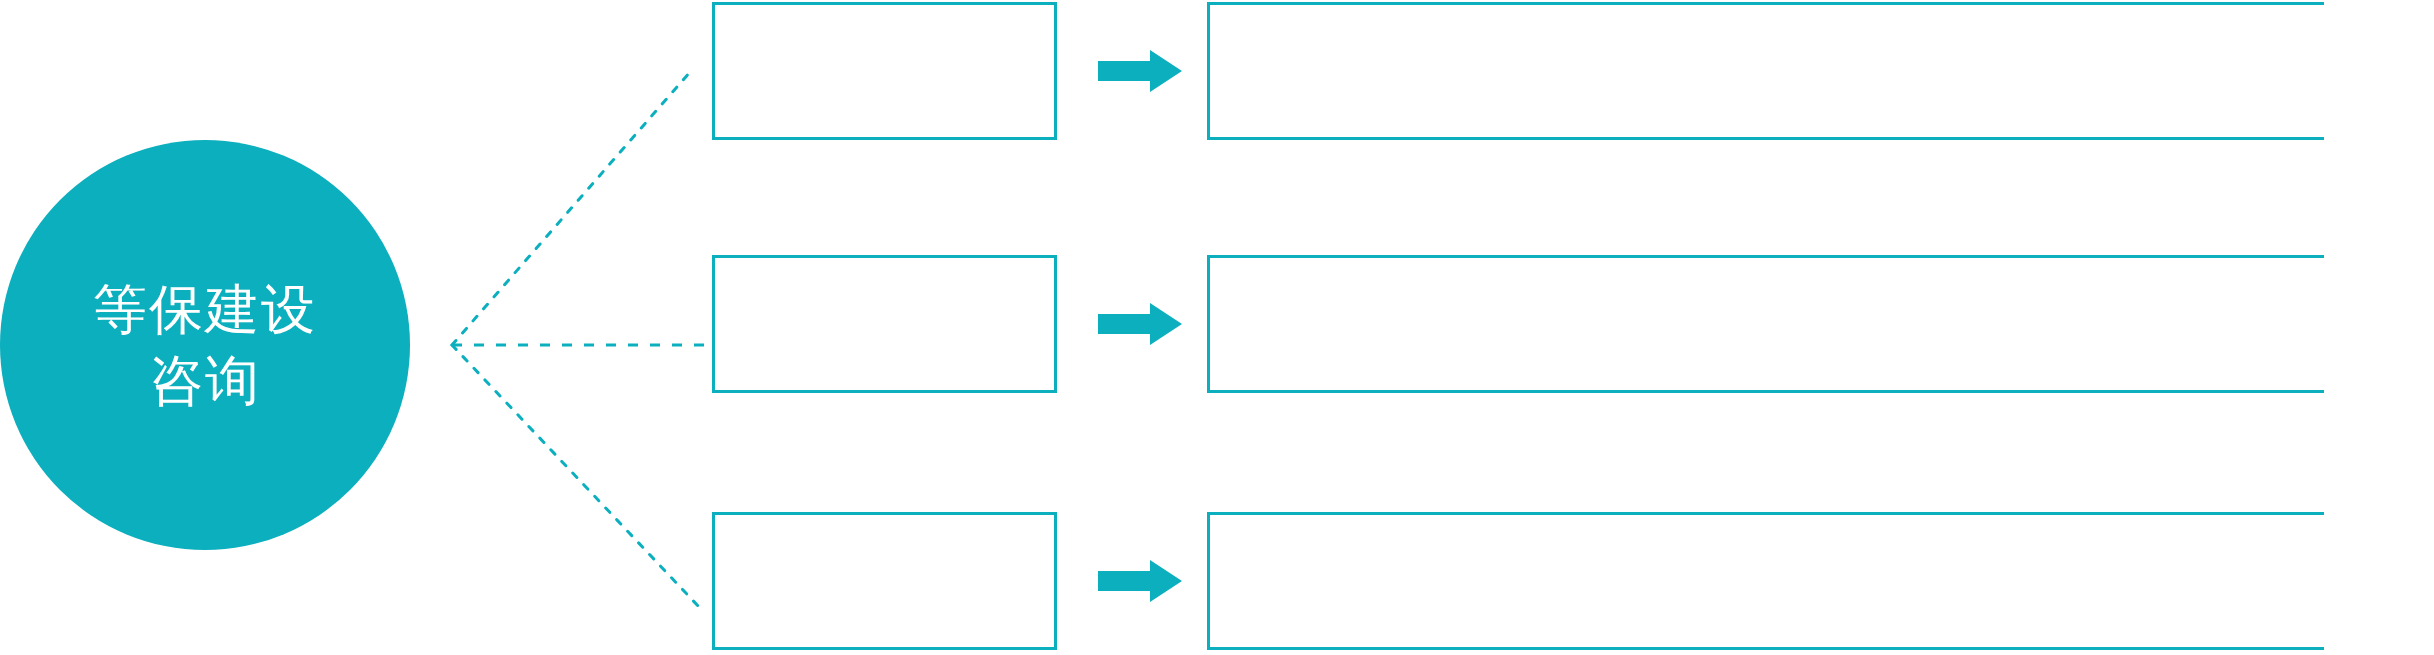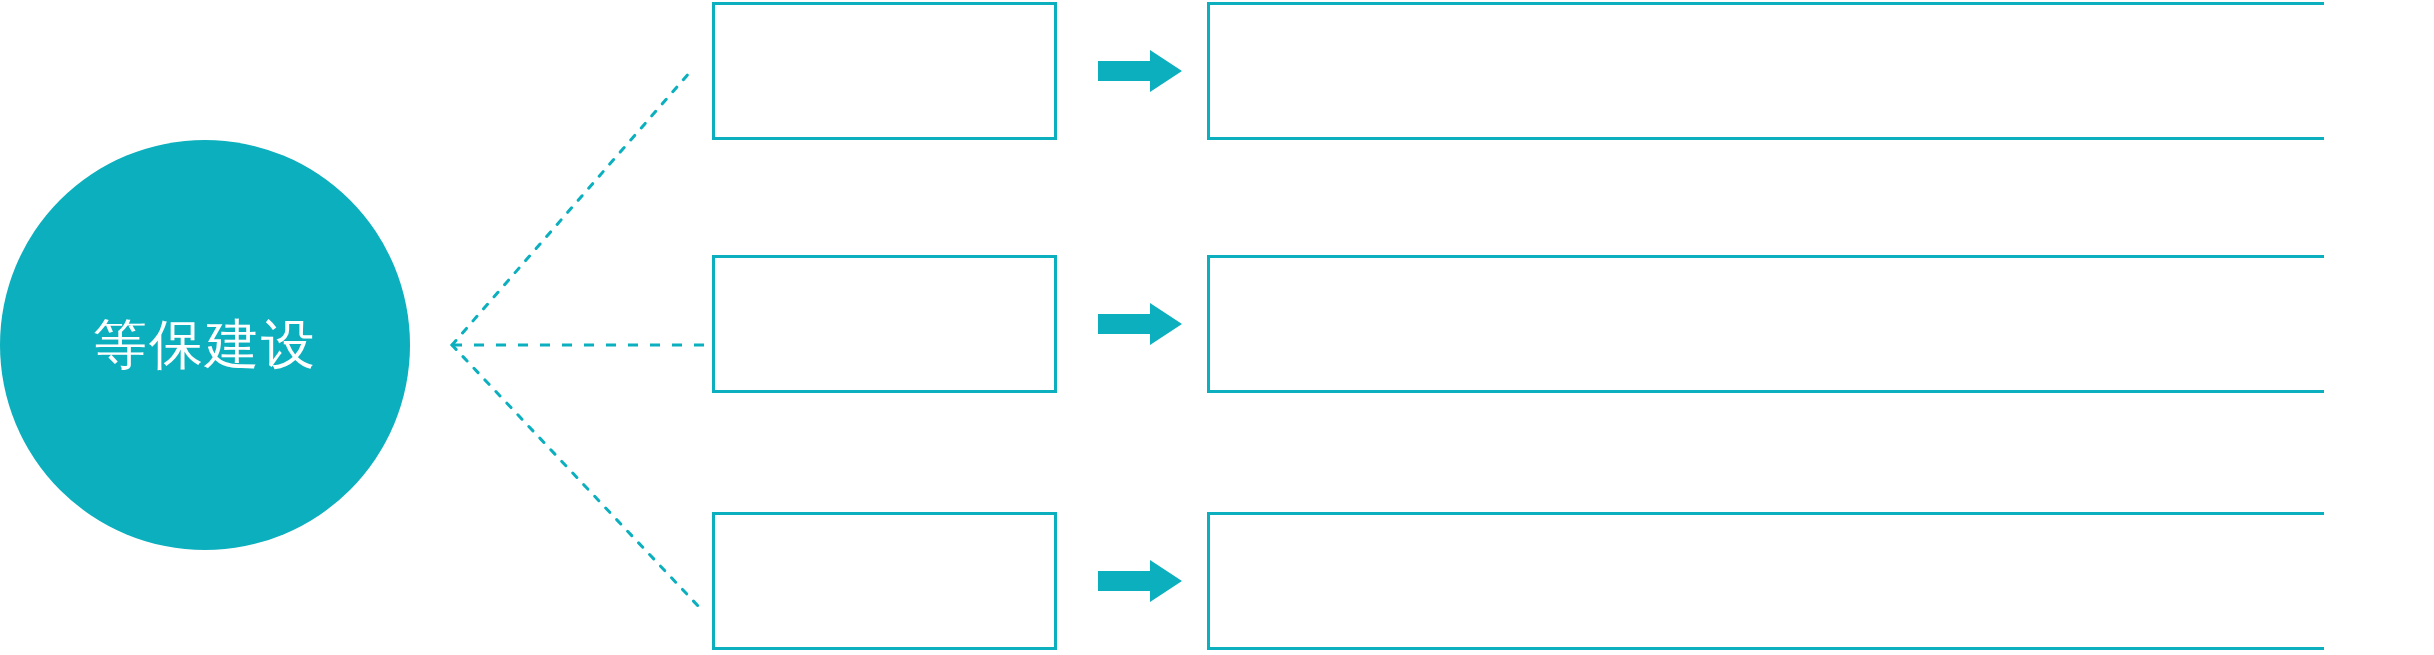--- a/index.html
+++ b/index.html
@@ -120,20 +120,21 @@
 <div id="diagram-root">
 
   <svg class="connectors" viewBox="0 0 2434 655" xmlns="http://www.w3.org/2000/svg">
     <line x1="452" y1="345" x2="690" y2="72" stroke="#0BAFBD" stroke-width="3" stroke-dasharray="6 10" stroke-linecap="round"></line>
     <line x1="452" y1="345" x2="710" y2="345" stroke="#0BAFBD" stroke-width="3" stroke-dasharray="10 12" stroke-linecap="butt"></line>
     <line x1="452" y1="345" x2="700" y2="608" stroke="#0BAFBD" stroke-width="3" stroke-dasharray="6 10" stroke-linecap="round"></line>
   </svg>
 
   <div class="hub-circle">
     <div class="hub-line">等保建设</div>
+    <div class="hub-line">咨询</div>
   </div>
 
   <div class="row row-1">
     <div class="stage-box"></div>
     <div class="flow-arrow">
       <svg width="84" height="42" viewBox="0 0 84 42" xmlns="http://www.w3.org/2000/svg">
         <polygon points="0,11 52,11 52,0 84,21 52,42 52,31 0,31" fill="#0BAFBD"></polygon>
       </svg>
     </div>
     <div class="detail-box"></div>

